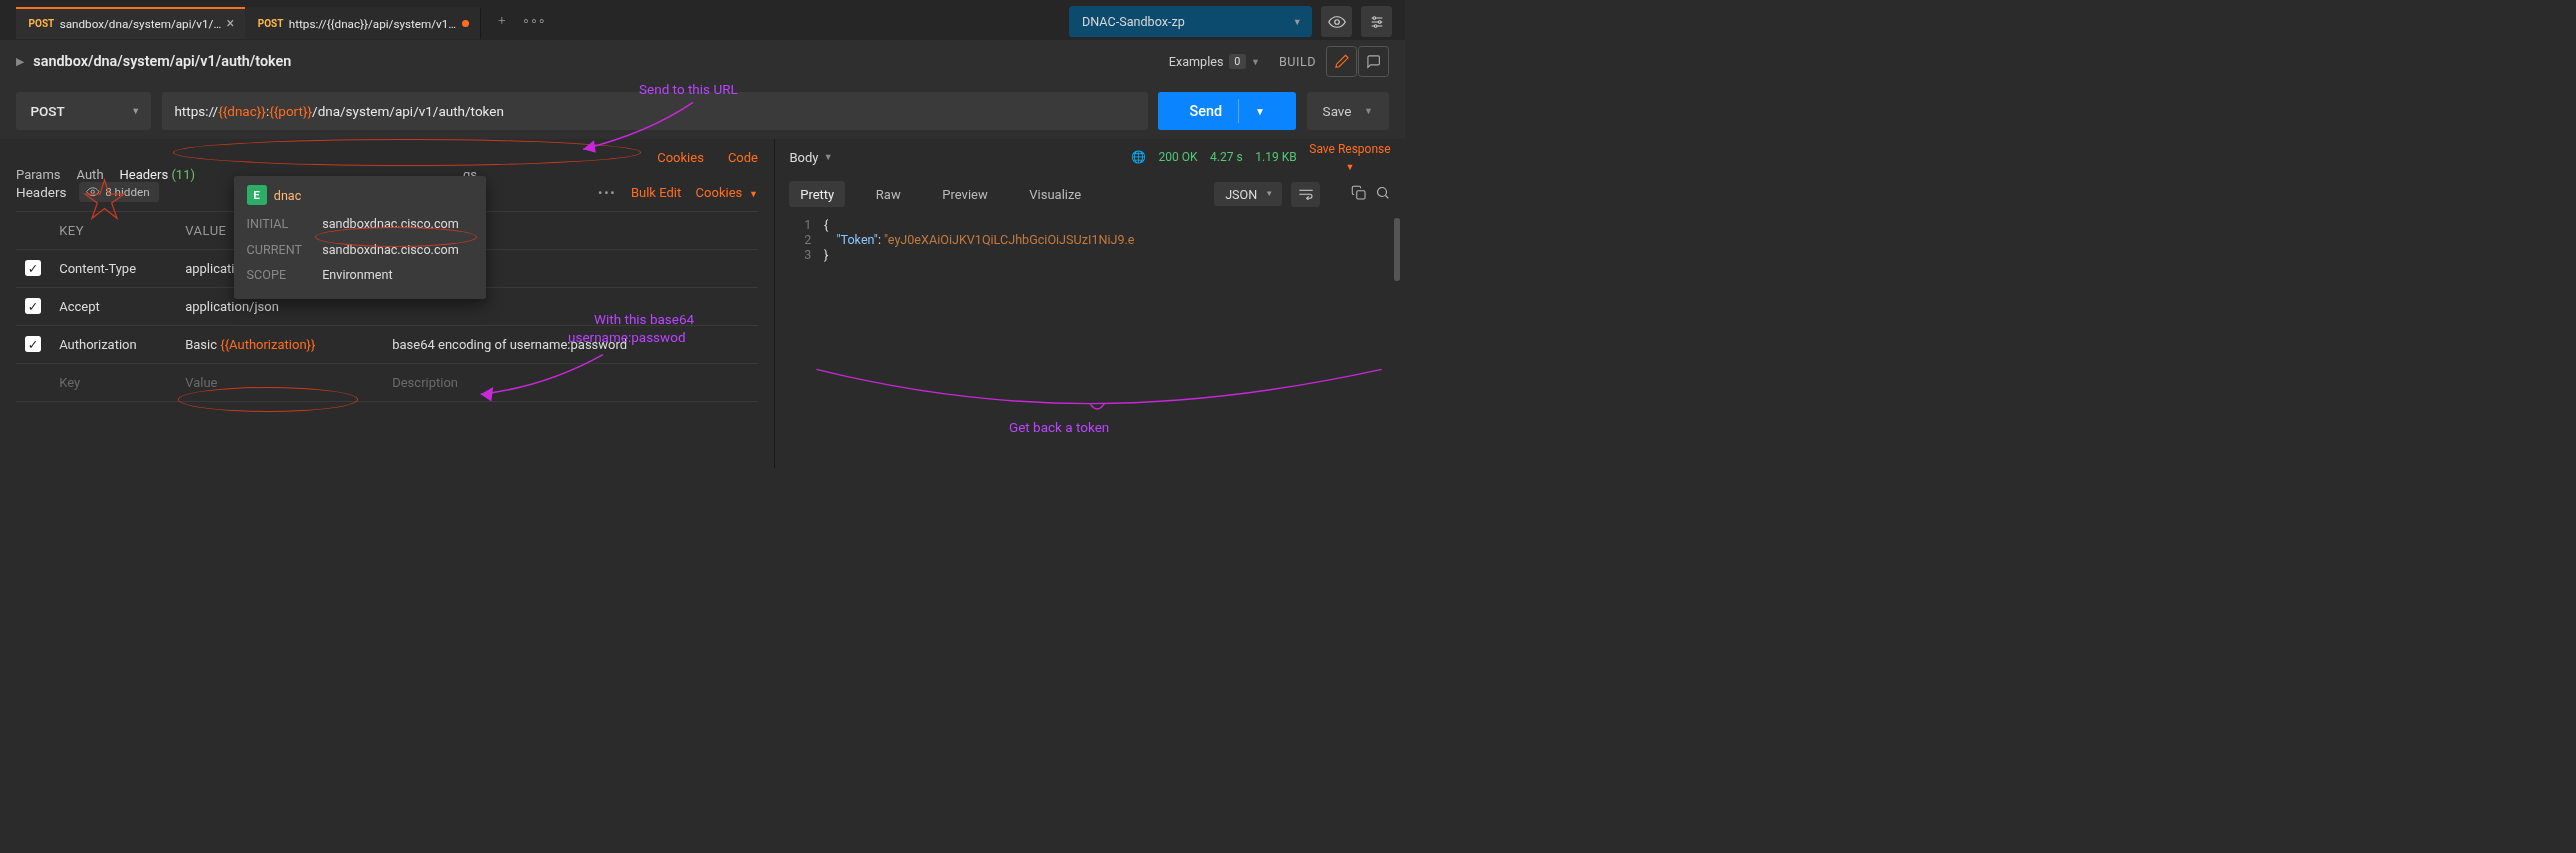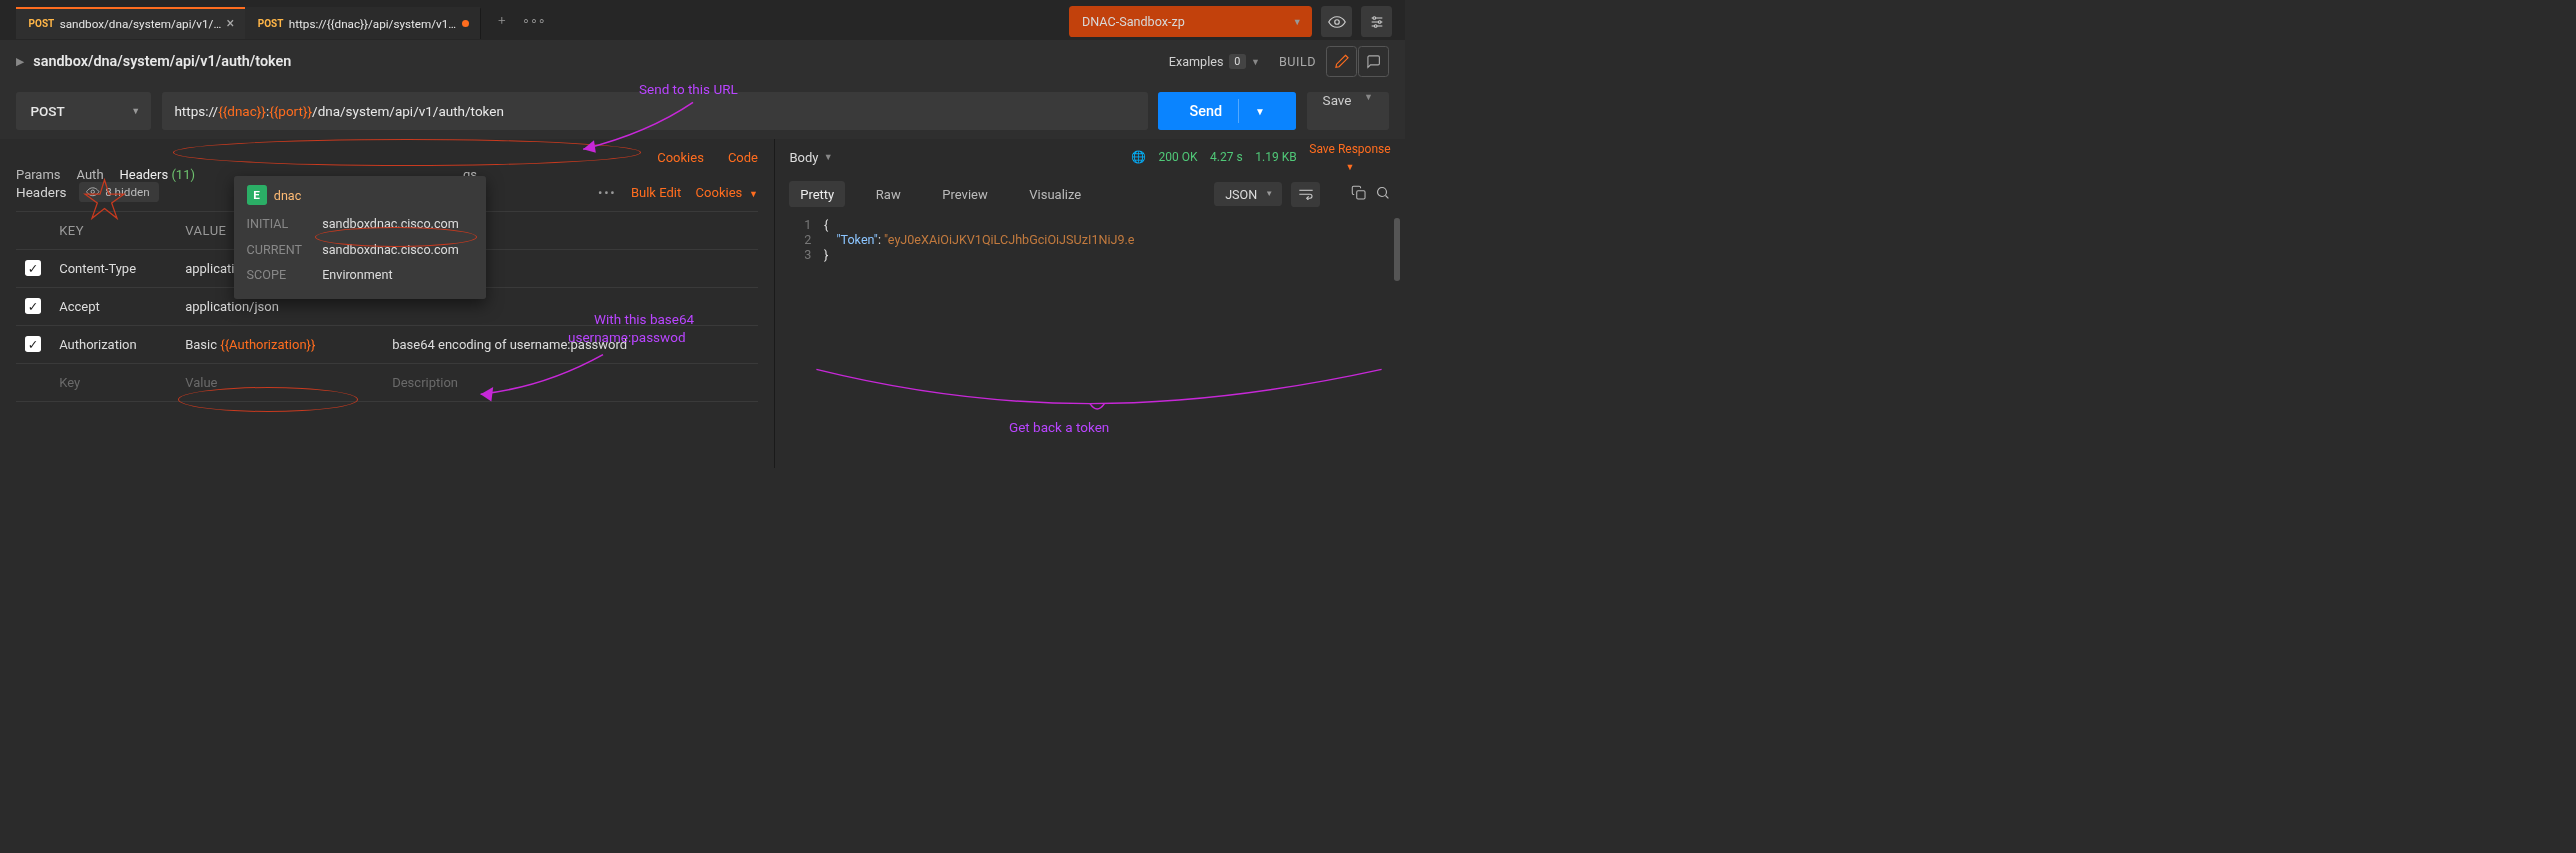--- a/index.html
+++ b/index.html
@@ -11,21 +11,21 @@
   .tab.active { border-top-color: #ff6d1f; background: #2f2f2f; }
   .tab.inactive { border-right: 0.9px solid #1a1a1a; }
   .tab-method { font-weight: 700; font-size: 10px; color: #ffb648; }
   .tab-title { color: #e6e6e6; font-size: 11.7px; max-width: 180px; white-space: nowrap; overflow: hidden; text-overflow: ellipsis; }
   .tab-close { color: #aaa; font-size: 14.4px; }
   .tab-dirty { width: 7.2px; height: 7.2px; border-radius: 50%; background: #ff6d1f; }
   .tab-add { width: 32px; height: 32px; display:flex; align-items:center; justify-content:center; color:#999; margin-left: 5.4px; cursor:pointer; }
   .tab-dots { width: 32px; height: 32px; display:flex; align-items:center; justify-content:center; color:#999; cursor:pointer;}
   
   .topright { position:absolute; right:12.6px; top:6.3px; display:flex; gap:9px; align-items:center; }
-  .env-select { background:#c2410c; color:#d8d8d8; height:31px; border-radius:3.6px; padding:0 31px 0 12.6px; display:flex; align-items:center; position:relative; min-width:243px; font-size:12.6px;}
+  .env-select { background:#0c4a6e; color:#d8d8d8; height:31px; border-radius:3.6px; padding:0 31px 0 12.6px; display:flex; align-items:center; position:relative; min-width:243px; font-size:12.6px;}
   .env-select::after{ content:"▼"; position:absolute; right:10.8px; font-size:9px; color:#999;}
   .icon-btn { width:31px; height:31px; background:#3a3a3a; border-radius:3.6px; display:flex; align-items:center; justify-content:center; color:#ccc; cursor:pointer;}
   
   
   .titlebar { display:flex; align-items:center; height:43px; padding:0 16px; background:#2f2f2f; }
   .titlebar .tri { color:#888; margin-right:9px; font-size:10.8px;}
   .titlebar .path { color:#e8e8e8; font-weight:600; font-size:14.4px;}
   .titlebar-right{ position:absolute; right:16px; display:flex; gap:1px; align-items:center;}
   .btn-ghost{ color:#d0d0d0; background:transparent; border:none; font-size:12.6px; padding:5.4px 9px; display:flex; align-items:center; gap:5.4px; cursor:pointer;}
   .badge{ background:#444; color:#ddd; font-size:10.8px; padding:0.9px 5.4px; border-radius:2.7px;}
@@ -35,21 +35,21 @@
 
   
   .reqbar{ display:flex; gap:10.8px; align-items:center; padding:9px 16px; background:#2f2f2f;}
   .method-dd{ background:#3a3a3a; height:38px; border-radius:2.7px; padding:0 32px 0 14.4px; display:flex; align-items:center; color:#e8e8e8; font-size:13.5px; position:relative; min-width:135px; font-weight:500;}
   .method-dd::after{content:"▼"; position:absolute; right:10.8px; font-size:9px; color:#999;}
   .urlbox{ flex:1; background:#3a3a3a; height:38px; border-radius:2.7px; display:flex; align-items:center; padding:0 12.6px; color:#e8e8e8; font-size:13.5px;}
   .urlbox .var{ color:#ff6d1f;}
   .btn-send{ background:#0a84ff; color:#fff; height:38px; border:none; border-radius:2.7px; padding:0 31px; font-size:14.4px; font-weight:500; display:flex; align-items:center; gap:16px; cursor:pointer;}
   .btn-send .sep{ width:0.9px; height:23.4px; background:rgba(255,255,255,.3);}
   .btn-send .caret{ font-size:10px;}
-  .btn-save{ background:#3a3a3a; color:#ccc; height:38px; border:none; border-radius:2.7px; padding:0 16px; font-size:13.5px; display:flex; align-items:flex-start; gap:12.6px; cursor:pointer;}
+  .btn-save{ background:#3a3a3a; color:#ccc; height:38px; border:none; border-radius:2.7px; padding:0 16px; font-size:13.5px; display:flex; align-items:center; gap:12.6px; cursor:pointer;}
   .btn-save .caret{ font-size:9px; color:#888;}
 
   
   .split{ display:flex; height: calc(468px - 40px - 43px - 56px);}
   .left{ flex:1; border-right:0.9px solid #1a1a1a; position:relative;}
   .right{ width:630px; }
 
   
   .subtabs{ display:flex; align-items:center; gap:16px; padding:0 16px; height:36px; position:relative;}
   .subtab{ color:#bbb; cursor:pointer; font-size:13px;margin-top:35px;}

